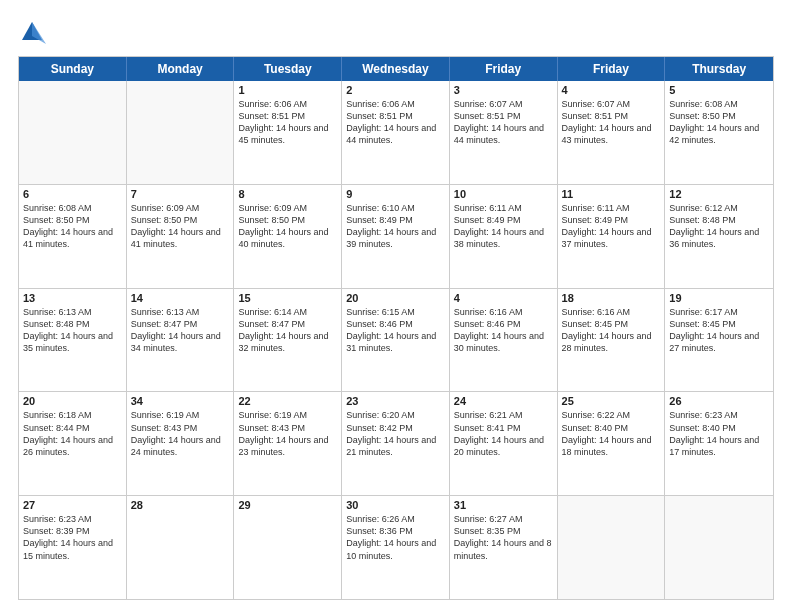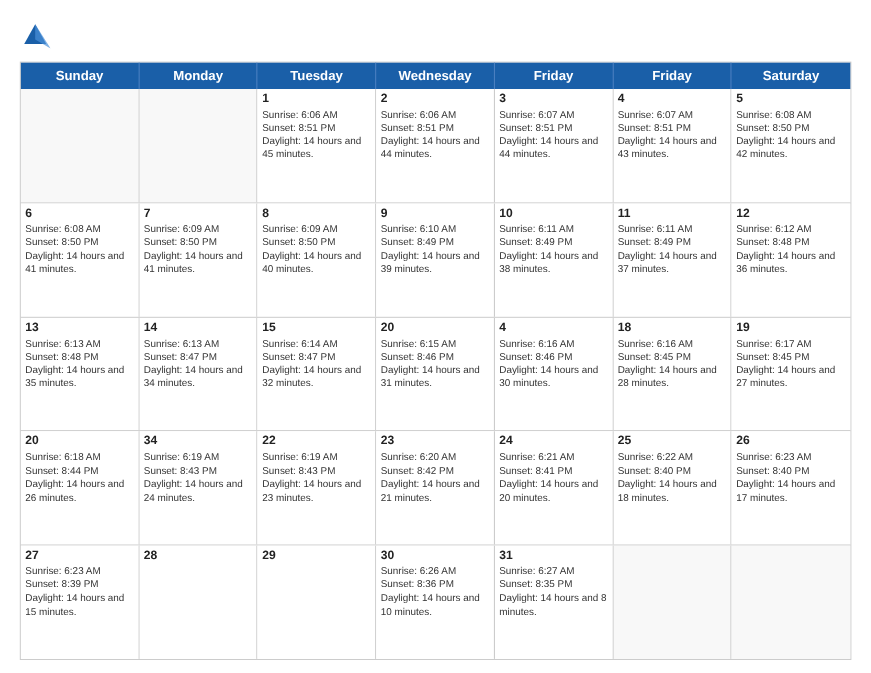--- a/index.html
+++ b/index.html
@@ -137,21 +137,21 @@
   </div>
 
   <div class="calendar">
     <div class="cal-header">
     <div class="cal-header-cell">Sunday</div>
         <div class="cal-header-cell">Monday</div>
         <div class="cal-header-cell">Tuesday</div>
         <div class="cal-header-cell">Wednesday</div>
         <div class="cal-header-cell">Friday</div>
         <div class="cal-header-cell">Friday</div>
-        <div class="cal-header-cell">Saturday</div>
+        <div class="cal-header-cell">Thursday</div>
       </div>
     <div class="cal-body">
     <div class="cal-row">
           <div class="cal-cell empty"></div>
           <div class="cal-cell empty"></div>
           <div class="cal-cell">
             <div class="day-num">1</div>
             <div class="cell-info">Sunrise: 6:06 AM<br>Sunset: 8:51 PM<br>Daylight: 14 hours and 45 minutes.</div>
           </div>
           <div class="cal-cell">

